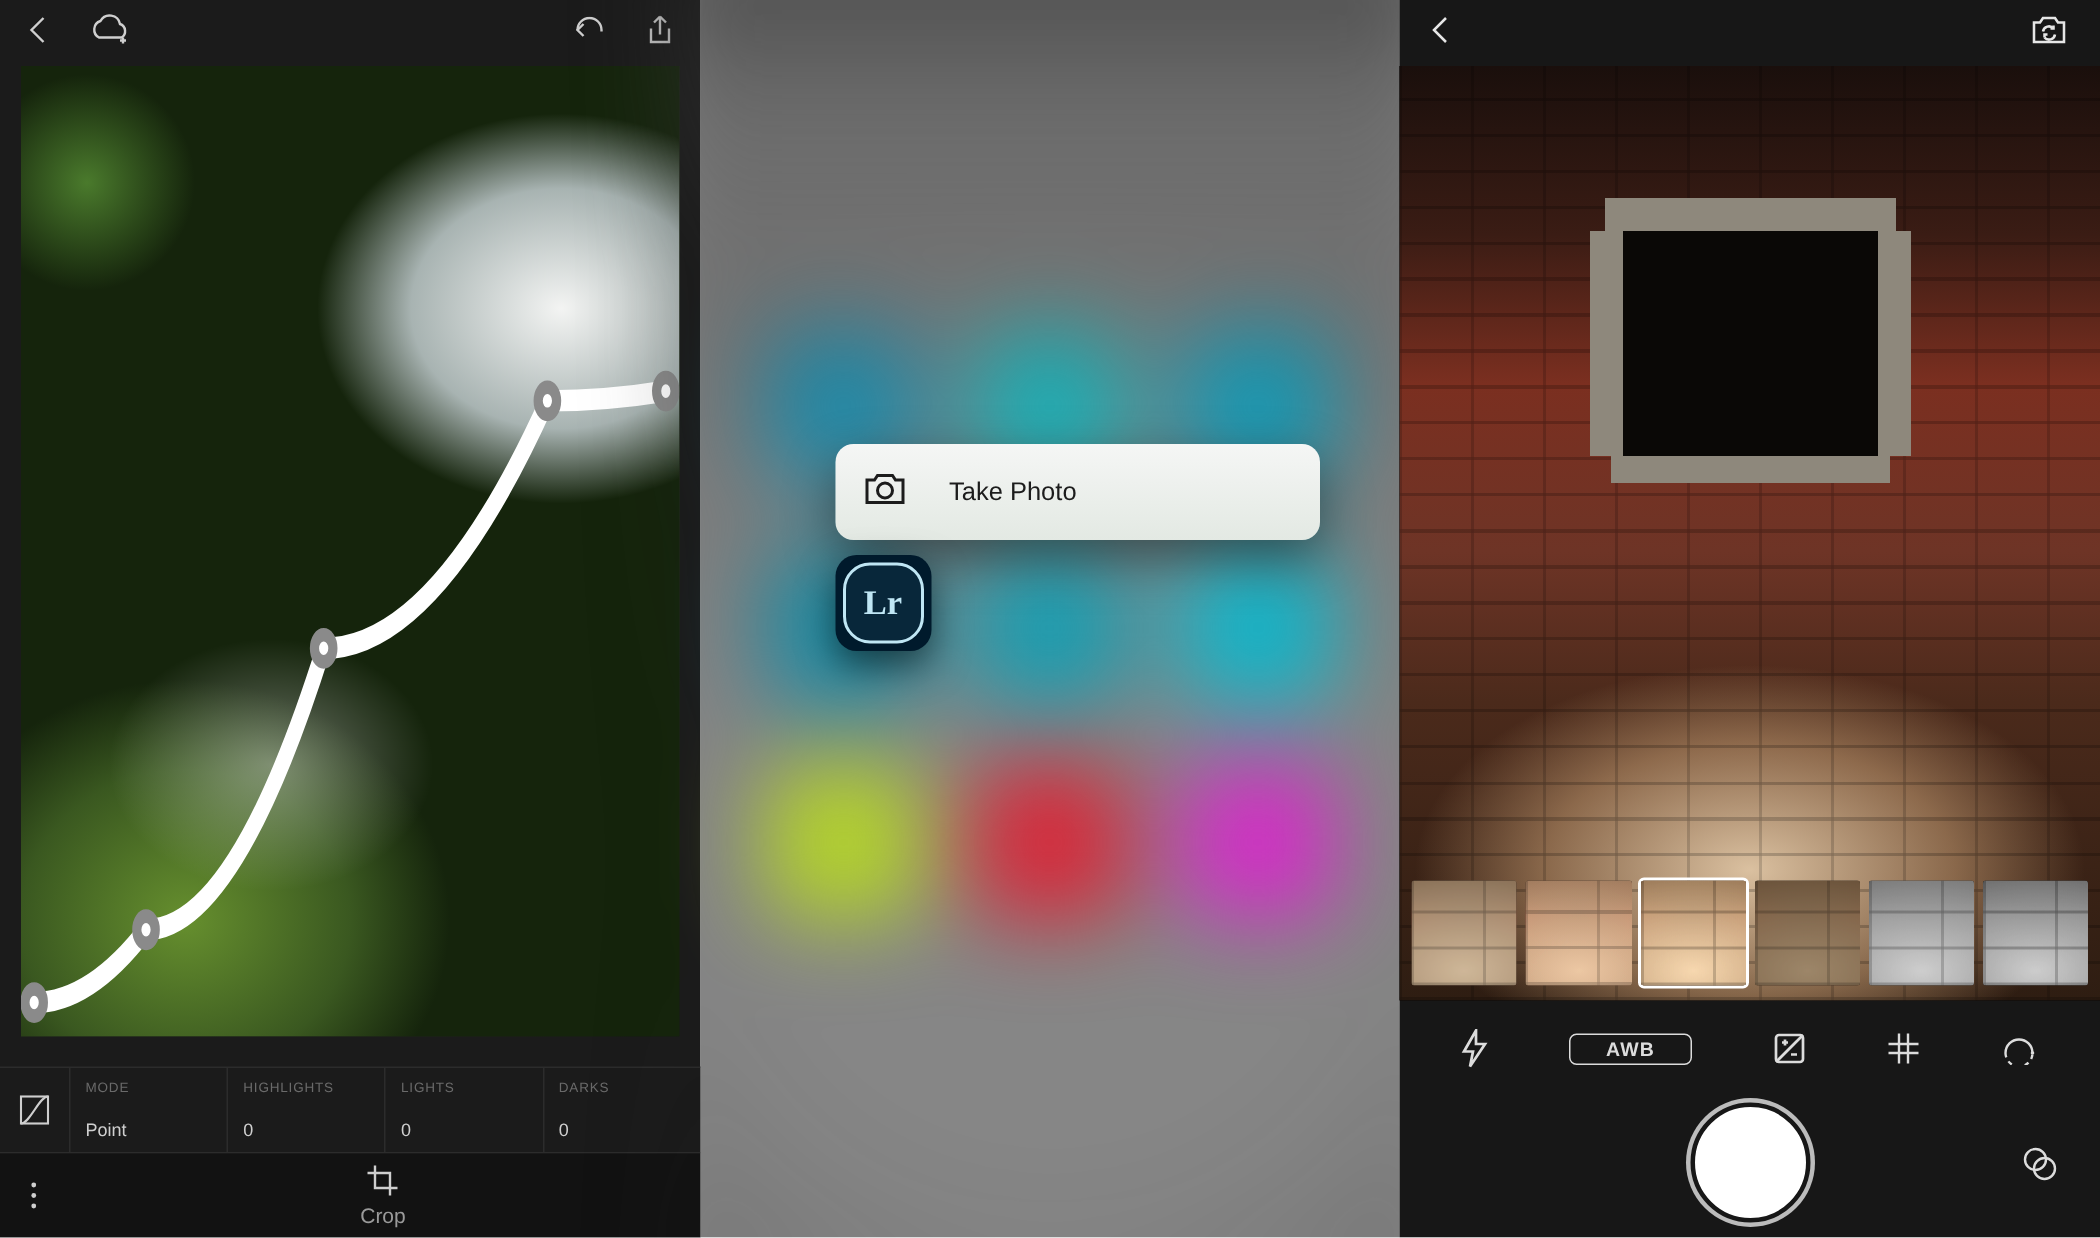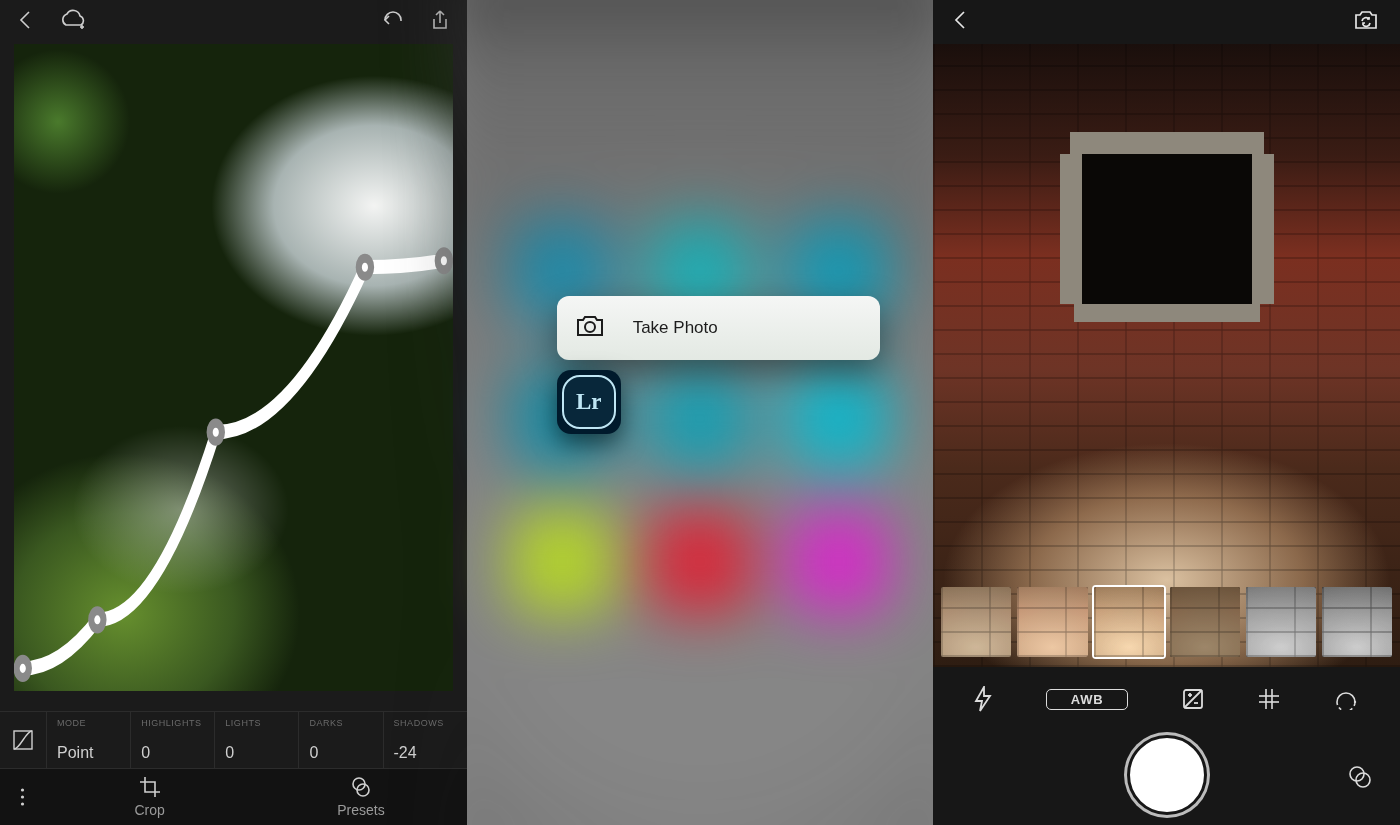--- a/index.html
+++ b/index.html
@@ -16,21 +16,21 @@
   .p1-imgwrap{position:absolute;left:14px;top:44px;right:14px;bottom:134px;overflow:hidden}
   .p1-img{position:absolute;inset:0}
   .curve-svg{position:absolute;inset:0;width:100%;height:100%}
   .curve-svg circle{fill:#fff;stroke:#8a8a8a;stroke-width:1.4}
   .curve-svg path{fill:none;stroke:#fff;stroke-width:2.2}
   .p1-params{position:absolute;left:0;right:0;bottom:56px;height:56px;background:#1b1b1b;display:flex;border-top:1px solid #2c2c2c;border-bottom:1px solid #2c2c2c}
   .p1-curveicon{width:46px;display:flex;align-items:center;justify-content:center;border-right:1px solid #2c2c2c}
   .p1-col{flex:1;border-right:1px solid #2c2c2c;display:flex;flex-direction:column;justify-content:center;padding:0 10px}
   .p1-col:last-child{border-right:none}
   .p1-col .t{font-size:9px;letter-spacing:0.06em;color:#6a6a6a;text-transform:uppercase;margin-bottom:16px}
-  .p1-col .v{font-size:16px;color:#cfcfcf;font-weight:500}
+  .p1-col .v{font-size:12px;color:#cfcfcf;font-weight:500}
   .p1-tools{position:absolute;left:0;right:0;bottom:0;height:56px;background:#121212;display:flex;align-items:center}
   .p1-more{width:44px;display:flex;align-items:center;justify-content:center;color:#cfcfcf}
   .p1-tool{flex:1;display:flex;flex-direction:column;align-items:center;justify-content:center;gap:4px}
   .p1-tool .lbl{font-size:14px;color:#9a9a9a}
   .p1-tool.active .lbl{color:#fff;font-weight:600}
   .p1-tool svg{stroke:#cfcfcf;fill:none;stroke-width:1.6}
   .p1-tool.active svg{stroke:#fff}
 
   
   .wf{position:absolute;inset:0;background:
@@ -158,46 +158,35 @@
         <div class="v">0</div>
       </div>
       <div class="p1-col">
         <div class="t">LIGHTS</div>
         <div class="v">0</div>
       </div>
       <div class="p1-col">
         <div class="t">DARKS</div>
         <div class="v">0</div>
       </div>
-      <div class="p1-col">
-        <div class="t">SHADOWS</div>
-        <div class="v">-24</div>
-      </div>
     </div>
 
     <div class="p1-tools">
       <div class="p1-more">
         <svg width="5" height="20" viewBox="0 0 5 20" fill="#cfcfcf">
             <circle cx="2.5" cy="3" r="1.6"></circle>
             <circle cx="2.5" cy="10" r="1.6"></circle>
             <circle cx="2.5" cy="17" r="1.6"></circle>
           </svg>
       </div>
       <div class="p1-tool">
         <svg width="22" height="22" viewBox="0 0 22 22">
             <path d="M6 1v15h15M1 6h15v15"></path>
           </svg>
         <div class="lbl">Crop</div>
-      </div>
-      <div class="p1-tool">
-        <svg width="22" height="22" viewBox="0 0 22 22">
-            <circle cx="9" cy="8" r="6"></circle>
-            <circle cx="13" cy="14" r="6"></circle>
-          </svg>
-        <div class="lbl">Presets</div>
       </div>
     </div>
   </div>
 
   <div class="panel p2">
     <div class="p2-blur">
       <div class="p2-top"></div>
       <div class="tileRow r1">
           <div class="tile c1a"></div>
           <div class="tile c1b"></div>

